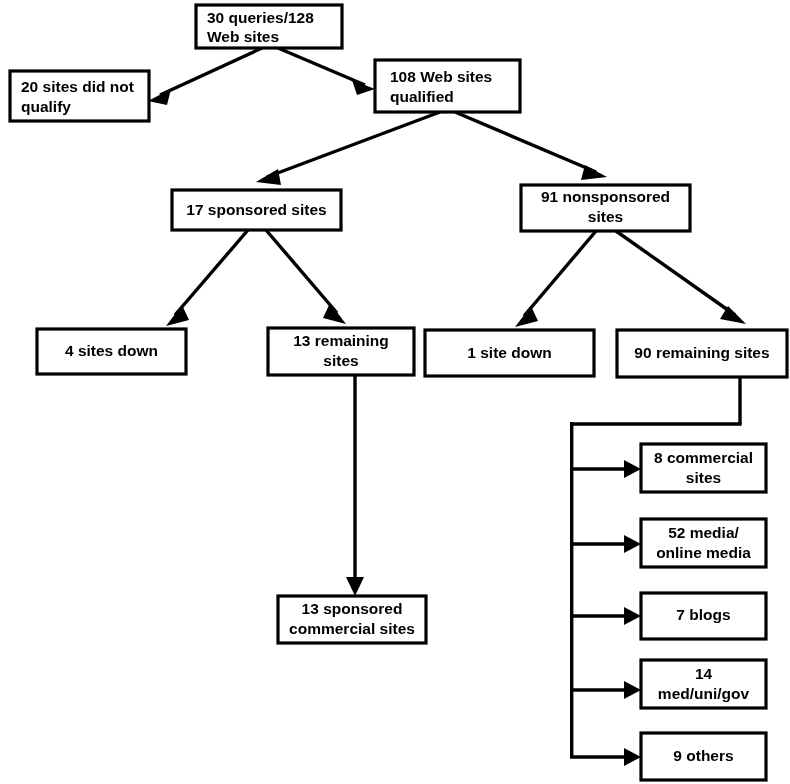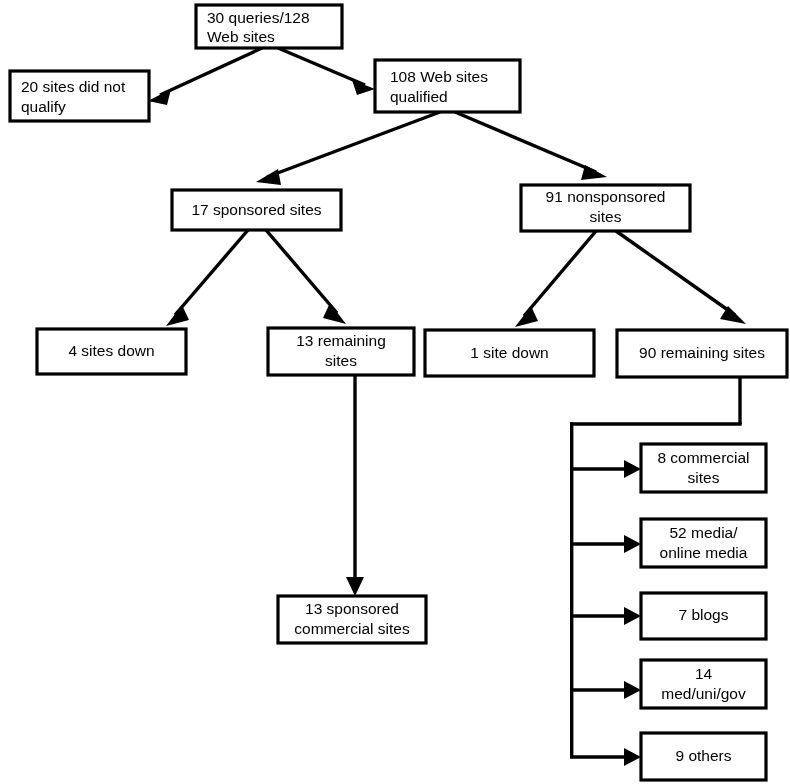--- a/index.html
+++ b/index.html
@@ -11,20 +11,21 @@
     width: 790px;
     height: 784px;
     font-family: "Liberation Sans", sans-serif;
     overflow: hidden;
   }
   #flowchart-root {
     position: relative;
     width: 790px;
     height: 784px;
     background: #ffffff;
+    font-weight: bold;
   }
   svg.chart-canvas {
     display: block;
     width: 790px;
     height: 784px;
   }
   .node-box {
     fill: #ffffff;
     stroke: #000000;
     stroke-width: 3.2;

